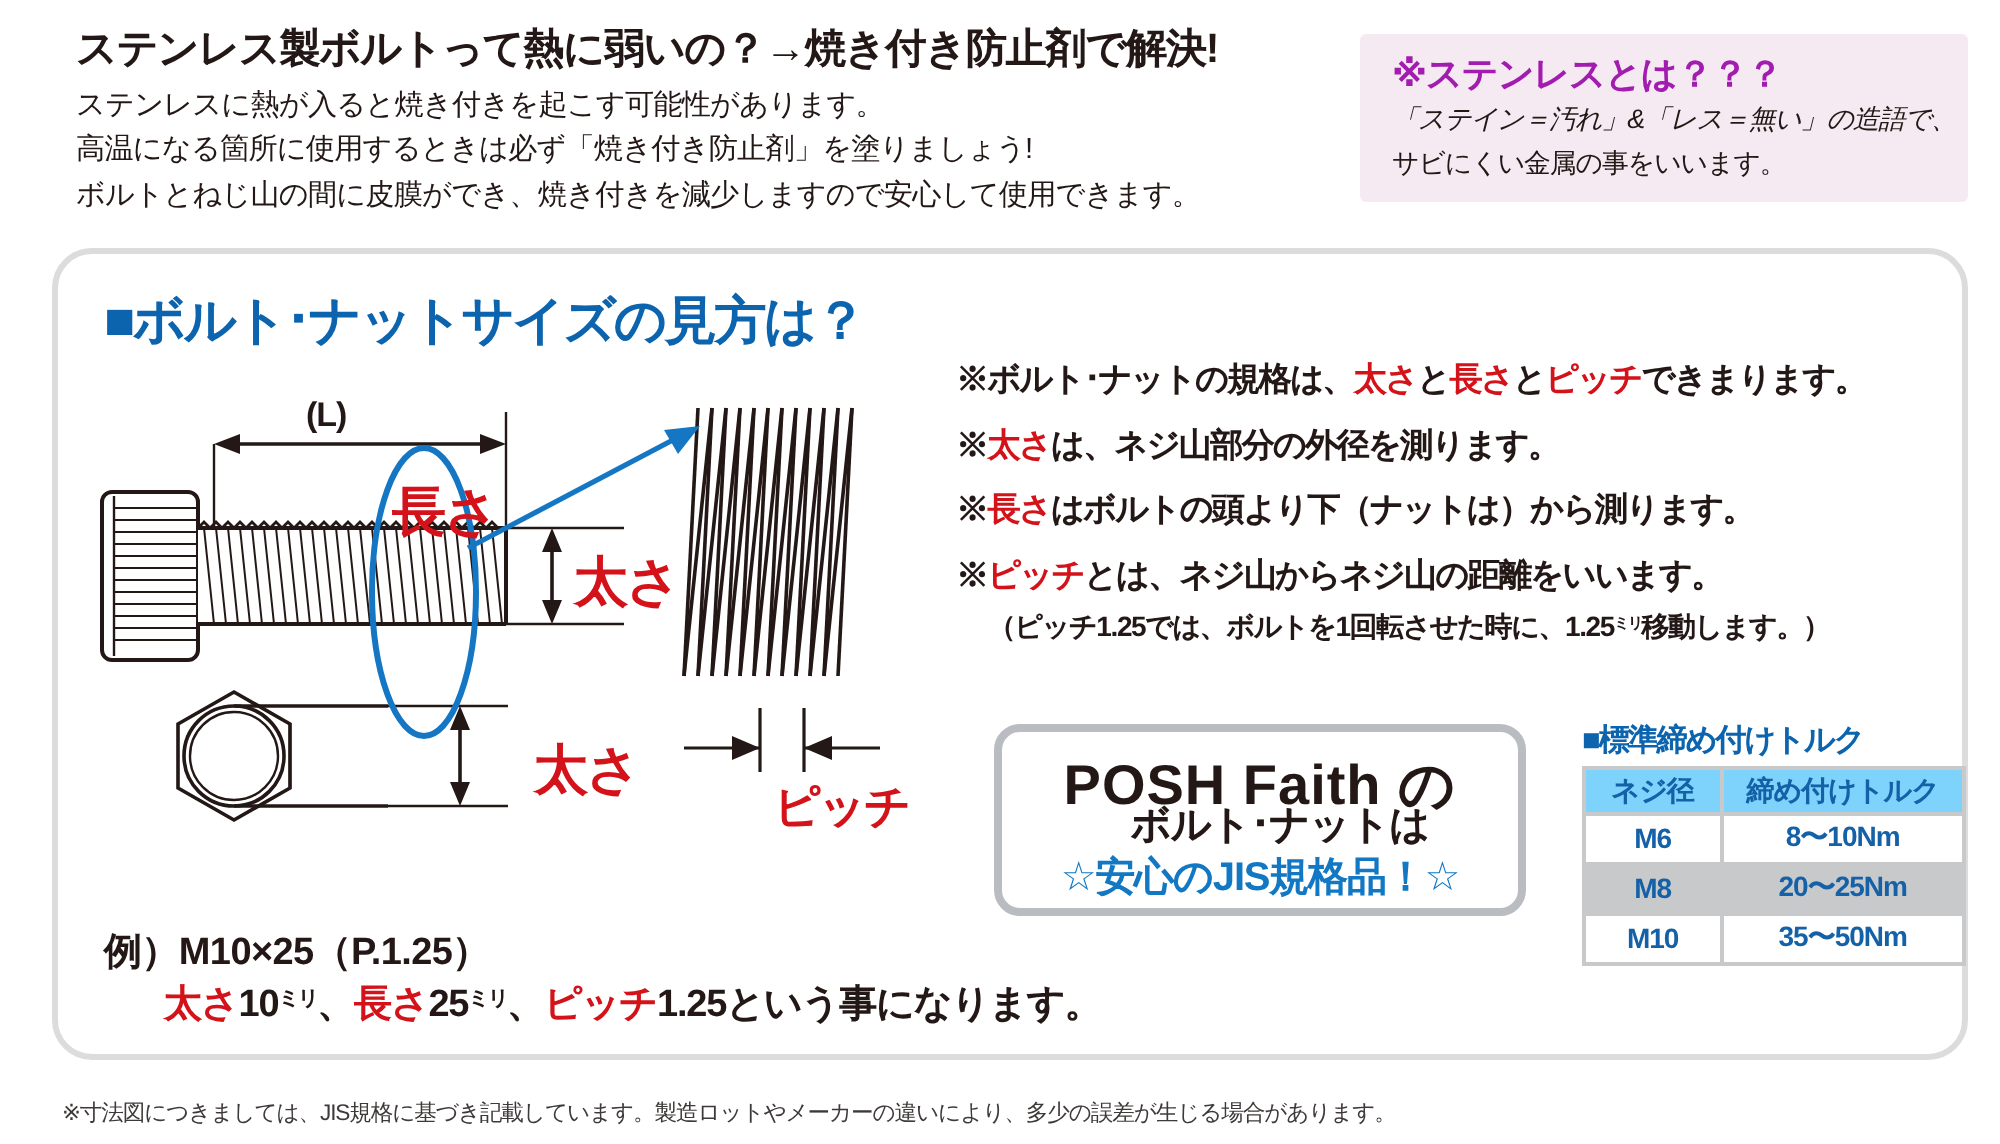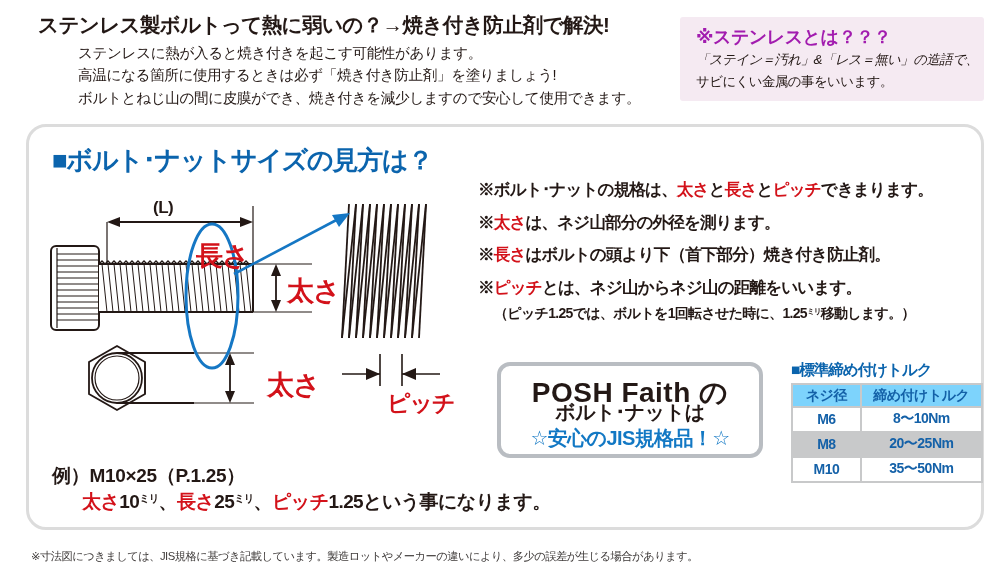--- a/index.html
+++ b/index.html
@@ -15,21 +15,21 @@
   
   .hdr{position:absolute;left:38px;top:14px;width:640px;}
   .hdr-title{
     font-size:20.5px;font-weight:bold;color:#231815;
     letter-spacing:-0.6px;white-space:nowrap;line-height:1.1;
   }
   .hdr-line{
     font-size:14.6px;color:#231815;letter-spacing:-0.4px;
     white-space:nowrap;line-height:1.55;
   }
-  .hdr-lines{margin-top:5px;margin-left:40px;}
+  .hdr-lines{margin-top:5px;}
 
   
   .pinkbox{
     position:absolute;left:680px;top:17px;width:304px;height:84px;
     background:#f5eaf2;border-radius:3px;
   }
   .pink-title{
     position:absolute;left:16px;top:8px;
     font-size:18px;font-weight:bold;color:#a21caf;
     letter-spacing:-0.5px;white-space:nowrap;
@@ -77,21 +77,21 @@
     border:4px solid #b9bdc2;border-radius:13px;background:#ffffff;
     box-sizing:border-box;
     box-shadow:inset 0 0 0 1px #ffffff;
   }
   .posh-l1{
     position:absolute;left:0;top:8px;width:100%;text-align:center;
     font-size:28px;font-weight:bold;color:#231815;letter-spacing:0.5px;
   }
   .posh-l2{
     position:absolute;left:0;top:33px;width:100%;text-align:center;
-    font-size:20px;font-weight:bold;color:#231815;letter-spacing:-0.5px;
+    font-size:20px;font-weight:bold;color:#231815;letter-spacing:-0.5px;padding-left:10px;
   }
   .posh-l3{
     position:absolute;left:0;top:59px;width:100%;text-align:center;
     font-size:20px;font-weight:bold;color:#1278c4;letter-spacing:-0.6px;
   }
   .posh-star{color:#1278c4;}
 
   
   .tq{position:absolute;left:791px;top:360px;width:192px;}
   .tq-title{
@@ -301,21 +301,21 @@
     <div class="lab-L">(L)</div>
     <div class="lab lab-naga">長さ</div>
     <div class="lab lab-futo1">太さ</div>
     <div class="lab lab-futo2">太さ</div>
     <div class="lab lab-pitch">ピッチ</div>
   </div>
 
   <div class="bullets">
     <div class="b-row" id="bl0"><span>※</span><span>ボルト･ナットの規格は、</span><span class="rd">太さ</span><span>と</span><span class="rd">長さ</span><span>と</span><span class="rd">ピッチ</span><span>できまります。</span></div>
     <div class="b-row" id="bl1"><span>※</span><span class="rd">太さ</span><span>は、ネジ山部分の外径を測ります。</span></div>
-    <div class="b-row" id="bl2"><span>※</span><span class="rd">長さ</span><span>はボルトの頭より下（首下部分）焼き付き防止剤。</span></div>
+    <div class="b-row" id="bl2"><span>※</span><span class="rd">長さ</span><span>はボルトの頭より下（ナットは）から測ります。</span></div>
     <div class="b-row" id="bl3"><span>※</span><span class="rd">ピッチ</span><span>とは、ネジ山からネジ山の距離をいいます。</span></div>
     <div class="b-sub" id="blsub"><span>（ピッチ1.25では、ボルトを1回転させた時に、1.25</span><span class="sup">ミリ</span><span>移動します。）</span></div>
   </div>
 
   <div class="posh">
     <div class="posh-l1">POSH Faith の</div>
     <div class="posh-l2">ボルト･ナットは</div>
     <div class="posh-l3" id="poshl3"><span class="posh-star">☆</span><span class="posh-star">安心のJIS規格品！</span><span class="posh-star">☆</span></div>
   </div>
 

